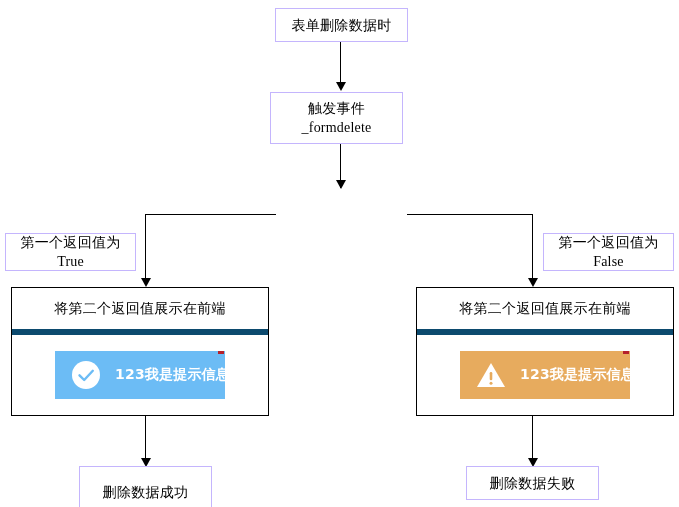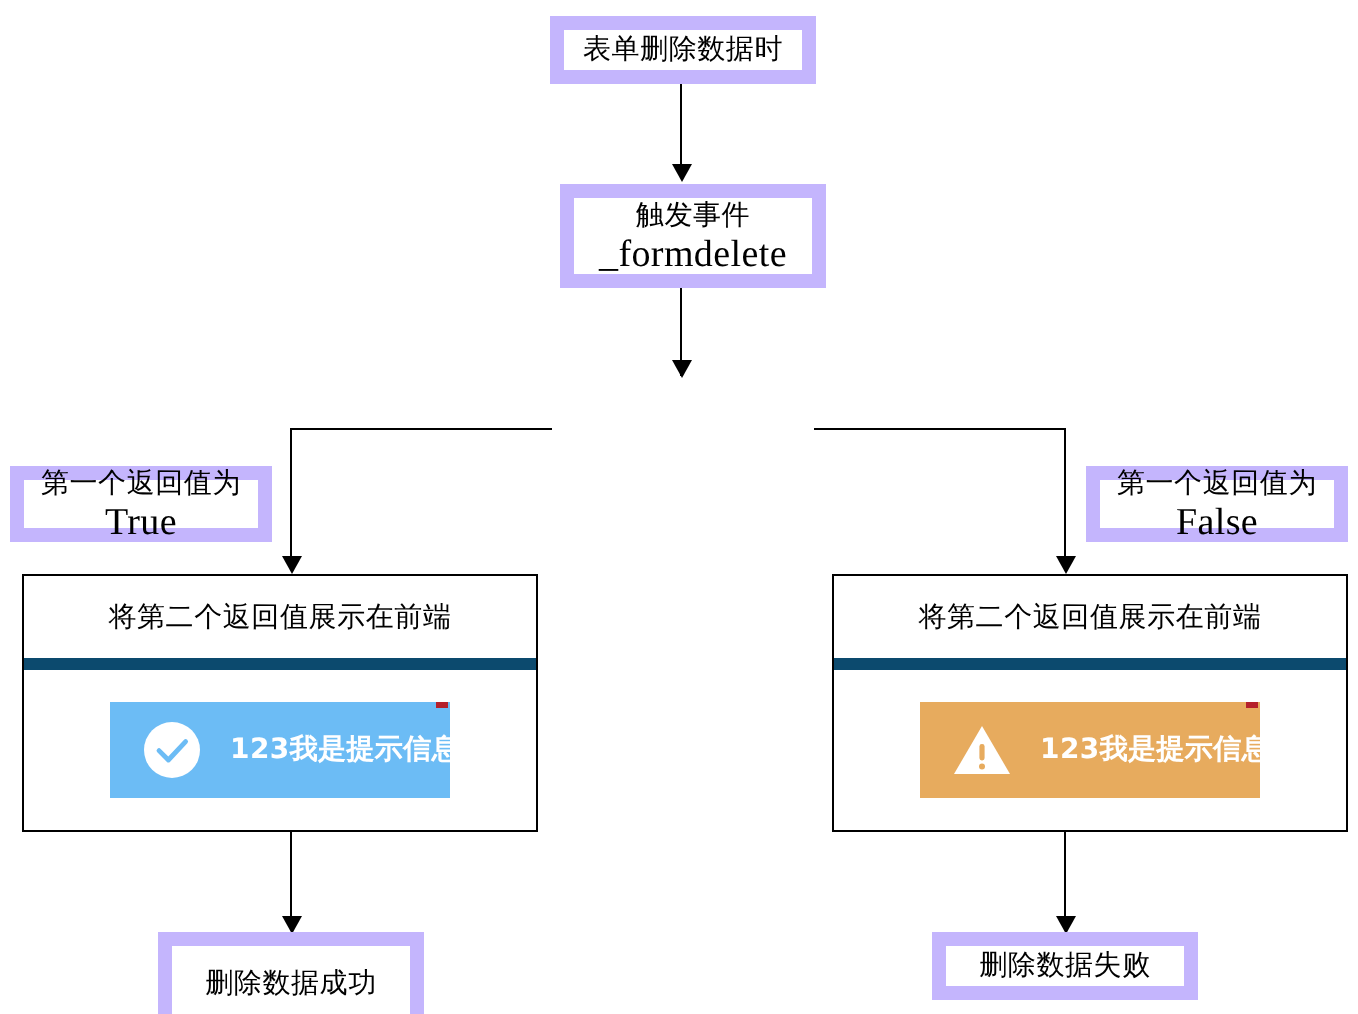--- a/index.html
+++ b/index.html
@@ -15,36 +15,36 @@
     width: 679px;
     height: 507px;
     background: #ffffff;
     overflow: hidden;
   }
 
   
   .node {
     position: absolute;
     box-sizing: border-box;
-    border: 7px solid #c4b5fd;
+    border: 1px solid #c4b5fd;
     background: #ffffff;
     display: flex;
     flex-direction: column;
     align-items: center;
     justify-content: center;
     text-align: center;
     color: #000000;
     font-size: 14px;
     line-height: 19px;
     letter-spacing: 0.3px;
   }
   .node .ln { display: block; white-space: nowrap; }
   .node .ln.latin {
     font-family: "Liberation Serif", "DejaVu Serif", serif;
-    font-size: 19px;
+    font-size: 14px;
     letter-spacing: 0.2px;
   }
 
   
   .container-box {
     position: absolute;
     box-sizing: border-box;
     border: 1px solid #000000;
     background: #ffffff;
     display: flex;
@@ -133,21 +133,21 @@
 
 <div id="canvas">
 
   <div class="node" style="left:275px; top:8px; width:133px; height:34px;">
     <span class="ln">表单删除数据时</span>
   </div>
 
   <div class="vline" style="left:340px; top:42px; height:43px;"></div>
   <div class="arrowhead" style="left:336px; top:82px;"></div>
 
-  <div class="node" style="left:280px; top:92px; width:133px; height:52px;">
+  <div class="node" style="left:270px; top:92px; width:133px; height:52px;">
     <span class="ln">触发事件</span>
     <span class="ln latin">_formdelete</span>
   </div>
 
   <div class="vline" style="left:340px; top:144px; height:44px;"></div>
   <div class="arrowhead" style="left:336px; top:180px;"></div>
 
 
   <div class="hline" style="left:145px; top:214px; width:131px;"></div>
   <div class="vline" style="left:145px; top:214px; height:68px;"></div>

